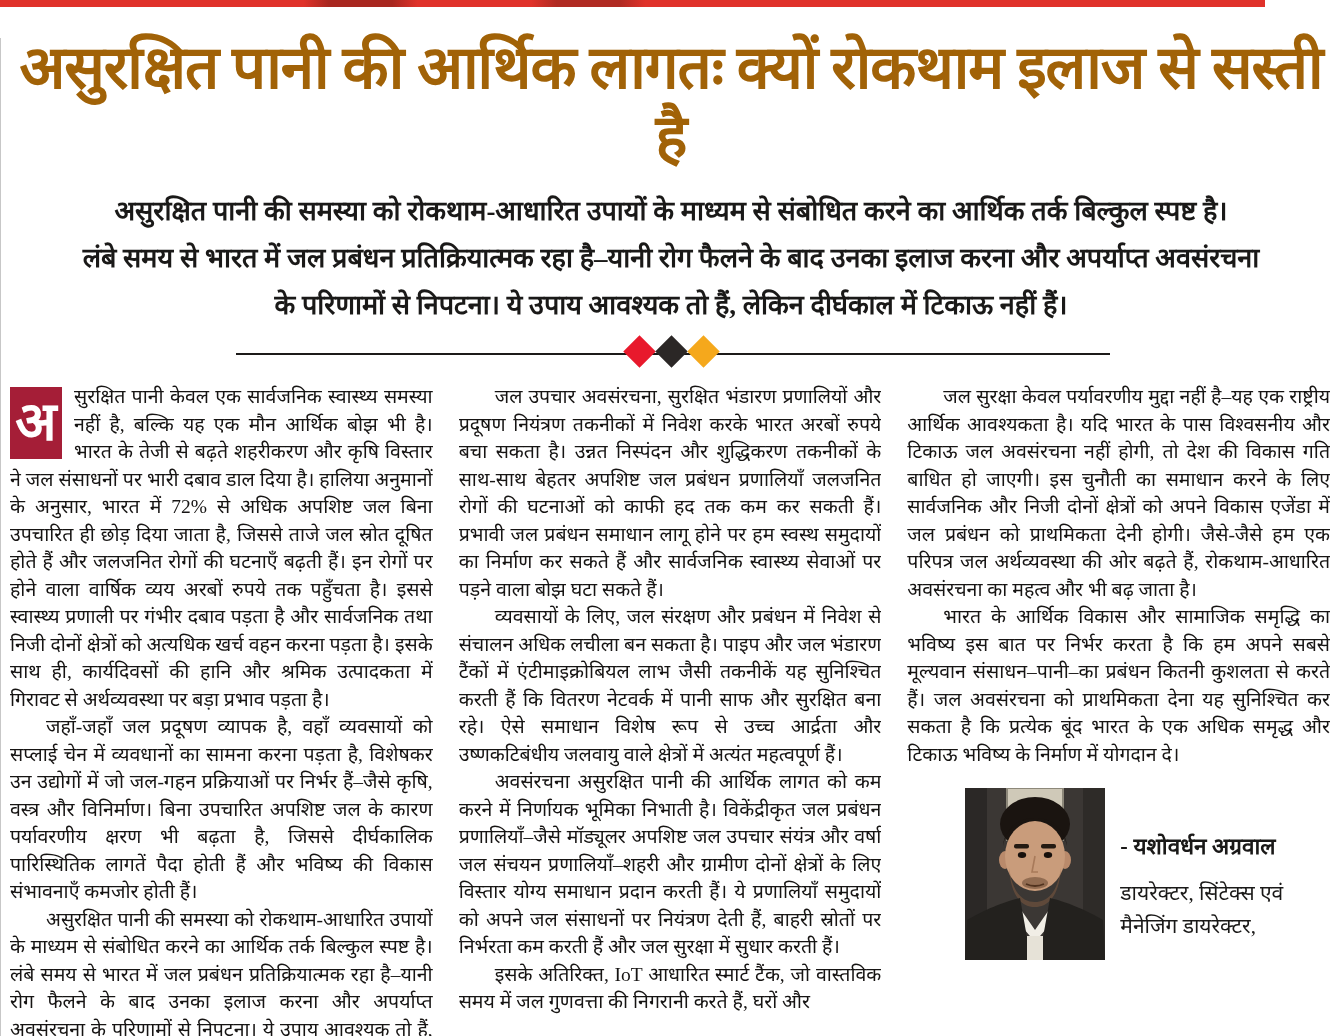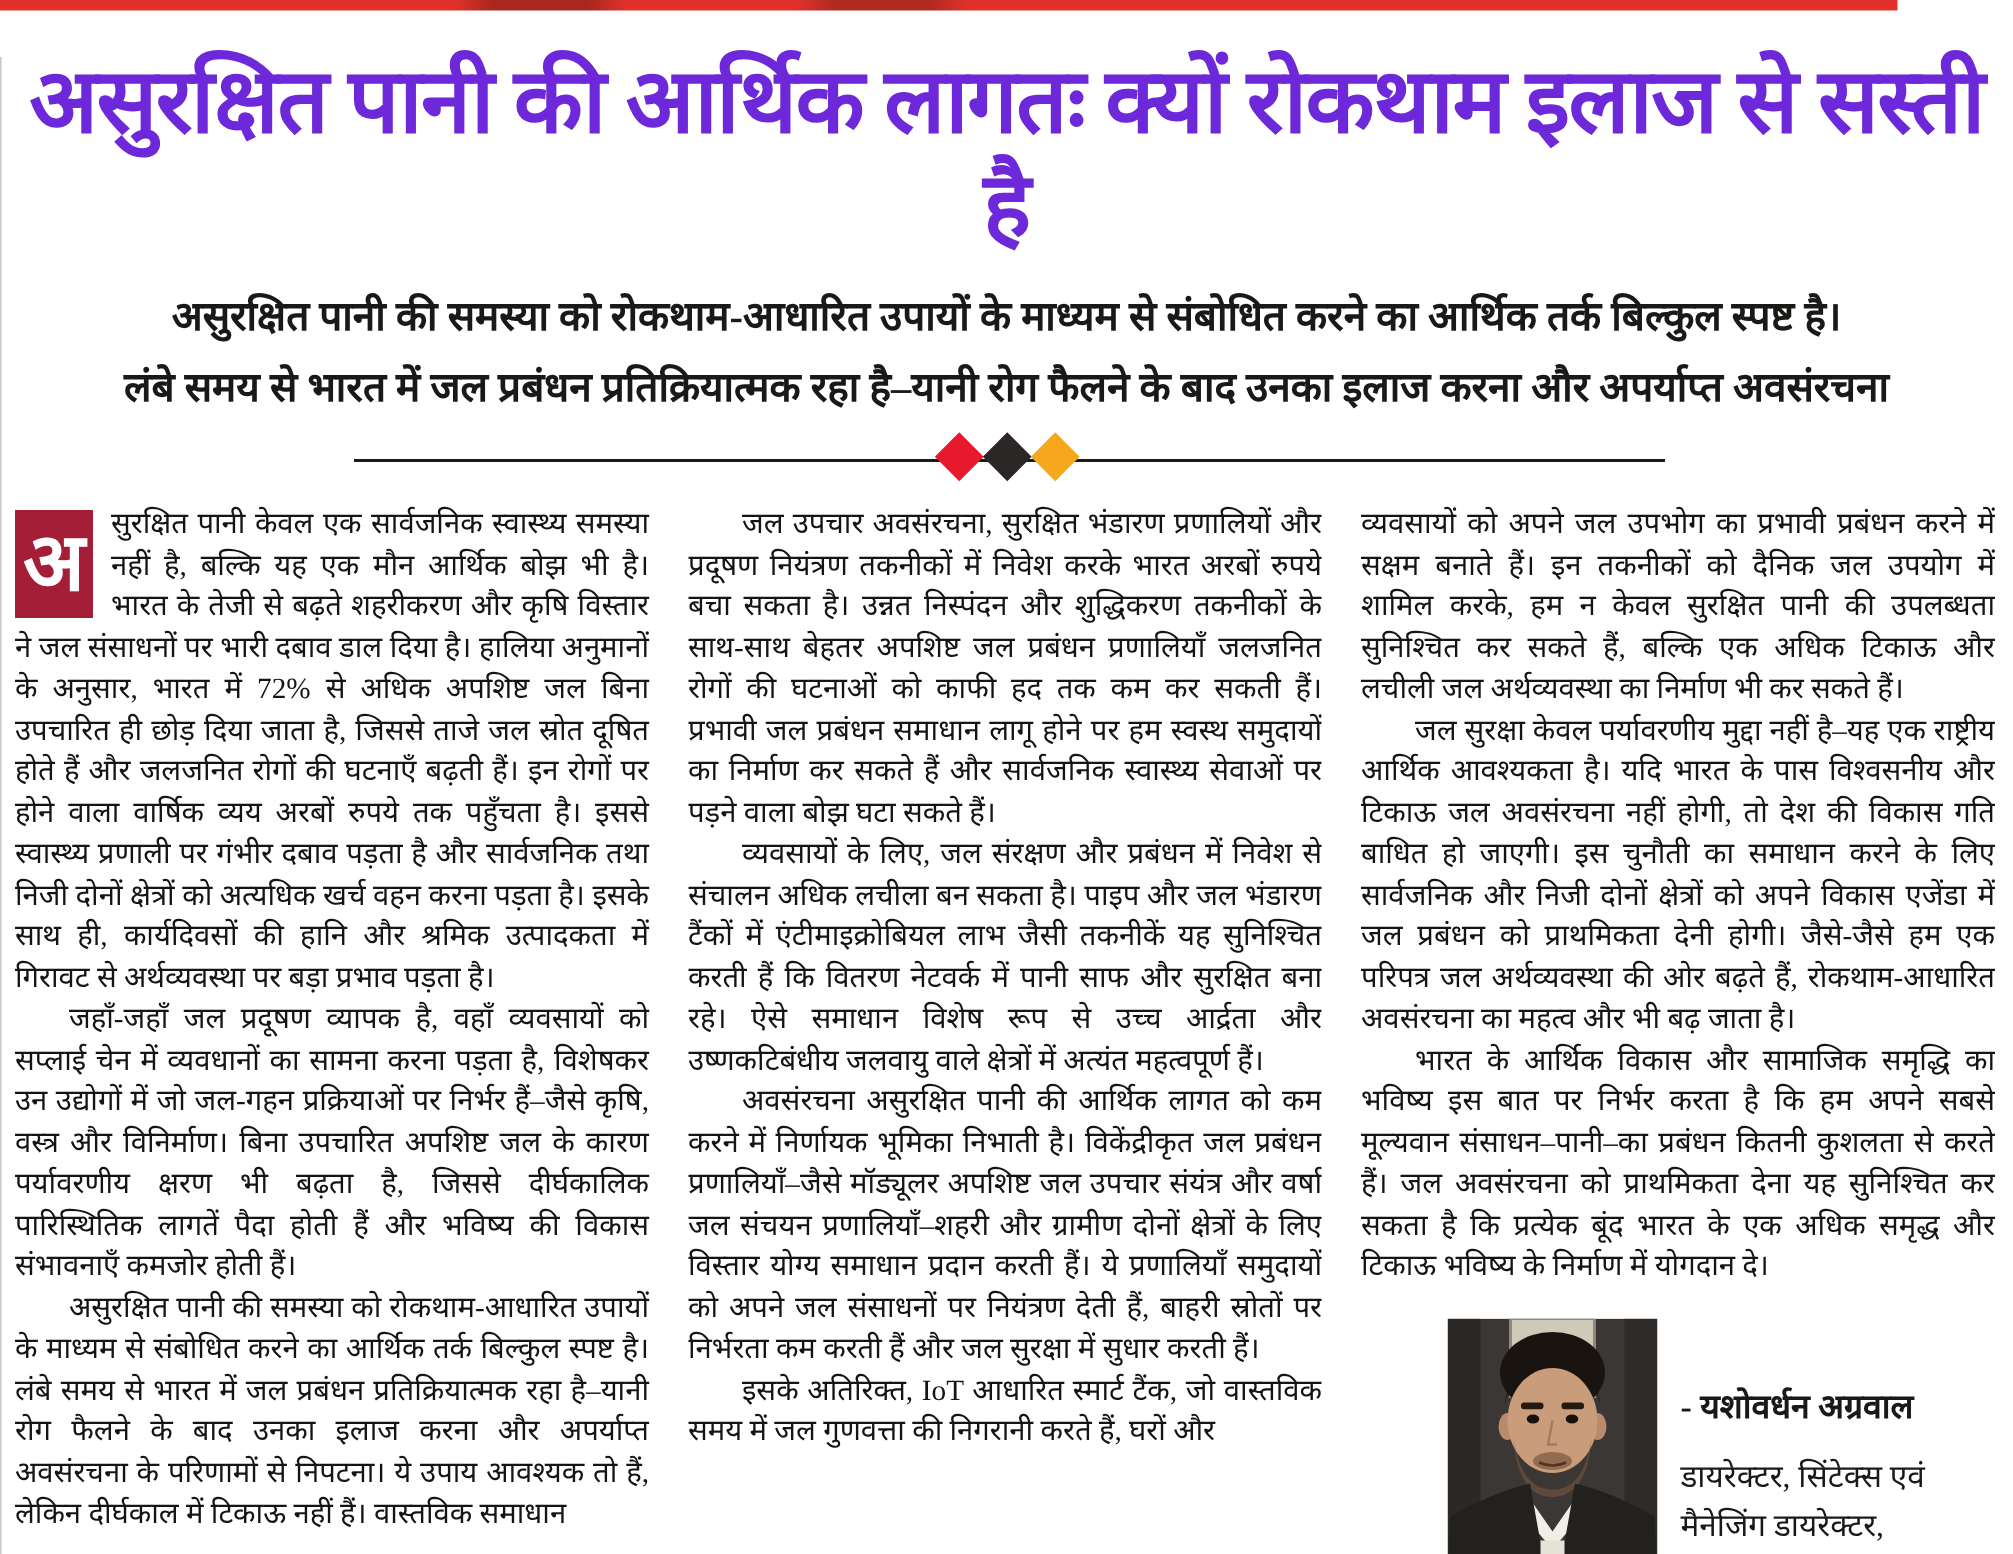--- a/index.html
+++ b/index.html
@@ -22,21 +22,21 @@
       #e0322a 33%, #e0322a 42%, #b02a22 44%, #b02a22 49%,
       #e0322a 51%, #e0322a 100%);
   }
   .headline{
     margin:34px 10px 0 10px;
     text-align:center;
     font-size:60px;
     font-weight:700;
     letter-spacing:-1px;
     line-height:1.15;
-    color:#6d28d9;
+    color:#a16207;
   }
   .standfirst{
     margin:16px 18px 0 18px;
     text-align:center;
     font-weight:700;
     font-size:27px;
     line-height:47px;
     color:#1a1918;
   }
   .divider{
@@ -114,20 +114,21 @@
 <div class="page">
 
   <div class="masthead-bar"></div>
   <div class="left-rule"></div>
 
   <h1 class="headline">असुरक्षित पानी की आर्थिक लागतः क्यों रोकथाम इलाज से सस्ती है</h1>
 
   <div class="standfirst">
     <div>असुरक्षित पानी की समस्या को रोकथाम-आधारित उपायों के माध्यम से संबोधित करने का आर्थिक तर्क बिल्कुल स्पष्ट है।</div>
     <div>लंबे समय से भारत में जल प्रबंधन प्रतिक्रियात्मक रहा है–यानी रोग फैलने के बाद उनका इलाज करना और अपर्याप्त अवसंरचना</div>
+    <div>के परिणामों से निपटना। ये उपाय आवश्यक तो हैं, लेकिन दीर्घकाल में टिकाऊ नहीं हैं।</div>
   </div>
 
   <div class="divider">
     <div class="rule"></div>
     <div class="diamonds">
       <span class="diamond red"></span>
       <span class="diamond black"></span>
       <span class="diamond amber"></span>
     </div>
   </div>
@@ -143,21 +144,20 @@
     </div>
 
     <div class="col">
       <p class="indent">जल उपचार अवसंरचना, सुरक्षित भंडारण प्रणालियों और प्रदूषण नियंत्रण तकनीकों में निवेश करके भारत अरबों रुपये बचा सकता है। उन्नत निस्पंदन और शुद्धिकरण तकनीकों के साथ-साथ बेहतर अपशिष्ट जल प्रबंधन प्रणालियाँ जलजनित रोगों की घटनाओं को काफी हद तक कम कर सकती हैं। प्रभावी जल प्रबंधन समाधान लागू होने पर हम स्वस्थ समुदायों का निर्माण कर सकते हैं और सार्वजनिक स्वास्थ्य सेवाओं पर पड़ने वाला बोझ घटा सकते हैं।</p>
       <p class="indent">व्यवसायों के लिए, जल संरक्षण और प्रबंधन में निवेश से संचालन अधिक लचीला बन सकता है। पाइप और जल भंडारण टैंकों में एंटीमाइक्रोबियल लाभ जैसी तकनीकें यह सुनिश्चित करती हैं कि वितरण नेटवर्क में पानी साफ और सुरक्षित बना रहे। ऐसे समाधान विशेष रूप से उच्च आर्द्रता और उष्णकटिबंधीय जलवायु वाले क्षेत्रों में अत्यंत महत्वपूर्ण हैं।</p>
       <p class="indent">अवसंरचना असुरक्षित पानी की आर्थिक लागत को कम करने में निर्णायक भूमिका निभाती है। विकेंद्रीकृत जल प्रबंधन प्रणालियाँ–जैसे मॉड्यूलर अपशिष्ट जल उपचार संयंत्र और वर्षा जल संचयन प्रणालियाँ–शहरी और ग्रामीण दोनों क्षेत्रों के लिए विस्तार योग्य समाधान प्रदान करती हैं। ये प्रणालियाँ समुदायों को अपने जल संसाधनों पर नियंत्रण देती हैं, बाहरी स्रोतों पर निर्भरता कम करती हैं और जल सुरक्षा में सुधार करती हैं।</p>
       <p class="indent">इसके अतिरिक्त, IoT आधारित स्मार्ट टैंक, जो वास्तविक समय में जल गुणवत्ता की निगरानी करते हैं, घरों और</p>
     </div>
 
     <div class="col">
-      <p>व्यवसायों को अपने जल उपभोग का प्रभावी प्रबंधन करने में सक्षम बनाते हैं। इन तकनीकों को दैनिक जल उपयोग में शामिल करके, हम न केवल सुरक्षित पानी की उपलब्धता सुनिश्चित कर सकते हैं, बल्कि एक अधिक टिकाऊ और लचीली जल अर्थव्यवस्था का निर्माण भी कर सकते हैं।</p>
       <p class="indent">जल सुरक्षा केवल पर्यावरणीय मुद्दा नहीं है–यह एक राष्ट्रीय आर्थिक आवश्यकता है। यदि भारत के पास विश्वसनीय और टिकाऊ जल अवसंरचना नहीं होगी, तो देश की विकास गति बाधित हो जाएगी। इस चुनौती का समाधान करने के लिए सार्वजनिक और निजी दोनों क्षेत्रों को अपने विकास एजेंडा में जल प्रबंधन को प्राथमिकता देनी होगी। जैसे-जैसे हम एक परिपत्र जल अर्थव्यवस्था की ओर बढ़ते हैं, रोकथाम-आधारित अवसंरचना का महत्व और भी बढ़ जाता है।</p>
       <p class="indent">भारत के आर्थिक विकास और सामाजिक समृद्धि का भविष्य इस बात पर निर्भर करता है कि हम अपने सबसे मूल्यवान संसाधन–पानी–का प्रबंधन कितनी कुशलता से करते हैं। जल अवसंरचना को प्राथमिकता देना यह सुनिश्चित कर सकता है कि प्रत्येक बूंद भारत के एक अधिक समृद्ध और टिकाऊ भविष्य के निर्माण में योगदान दे।</p>
 
       <div class="author-block">
         <div class="author-photo">
           <svg width="140" height="172" viewBox="0 0 140 172" xmlns="http://www.w3.org/2000/svg">
             <rect x="0" y="0" width="140" height="172" fill="#3b3734"></rect>
             <rect x="0" y="0" width="22" height="172" fill="#2b2826"></rect>
             <rect x="118" y="0" width="22" height="172" fill="#2e2b28"></rect>
             <rect x="42" y="0" width="56" height="52" fill="#cfc9b8"></rect>

